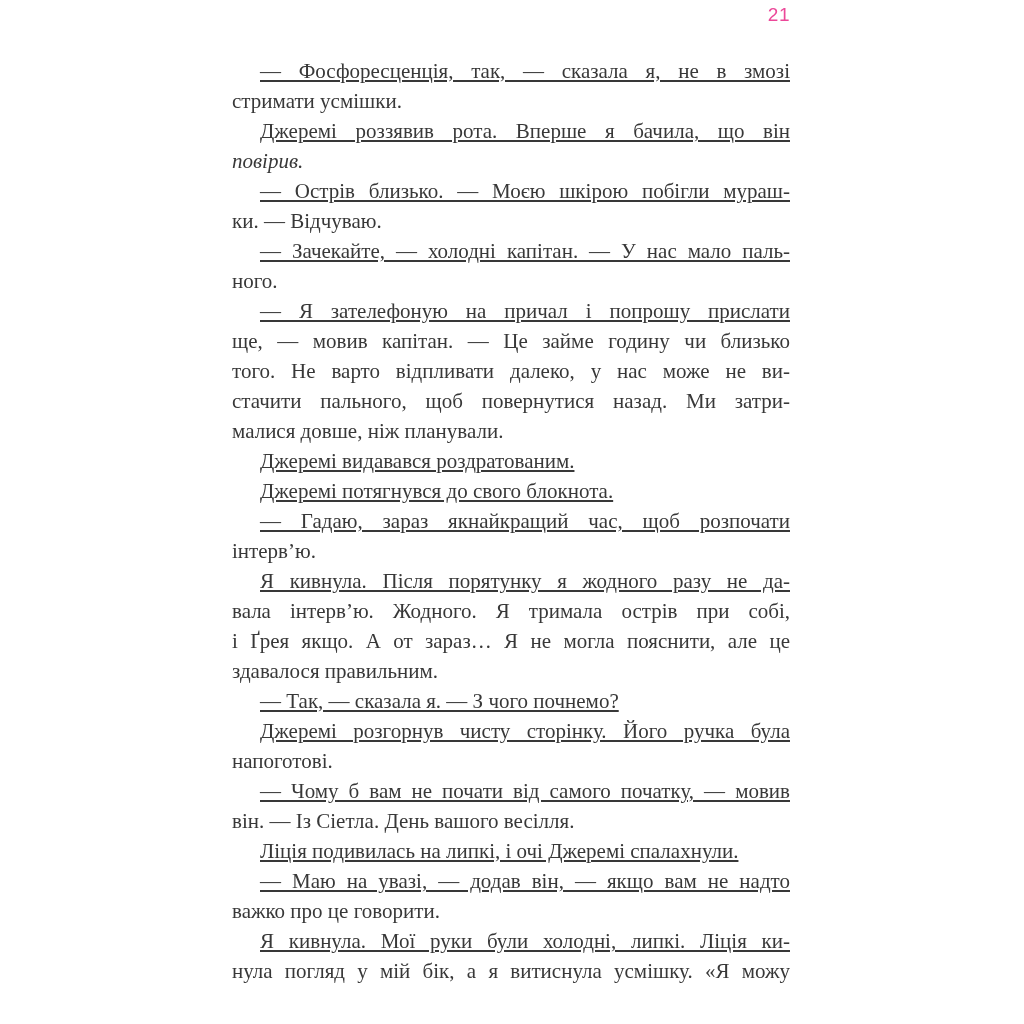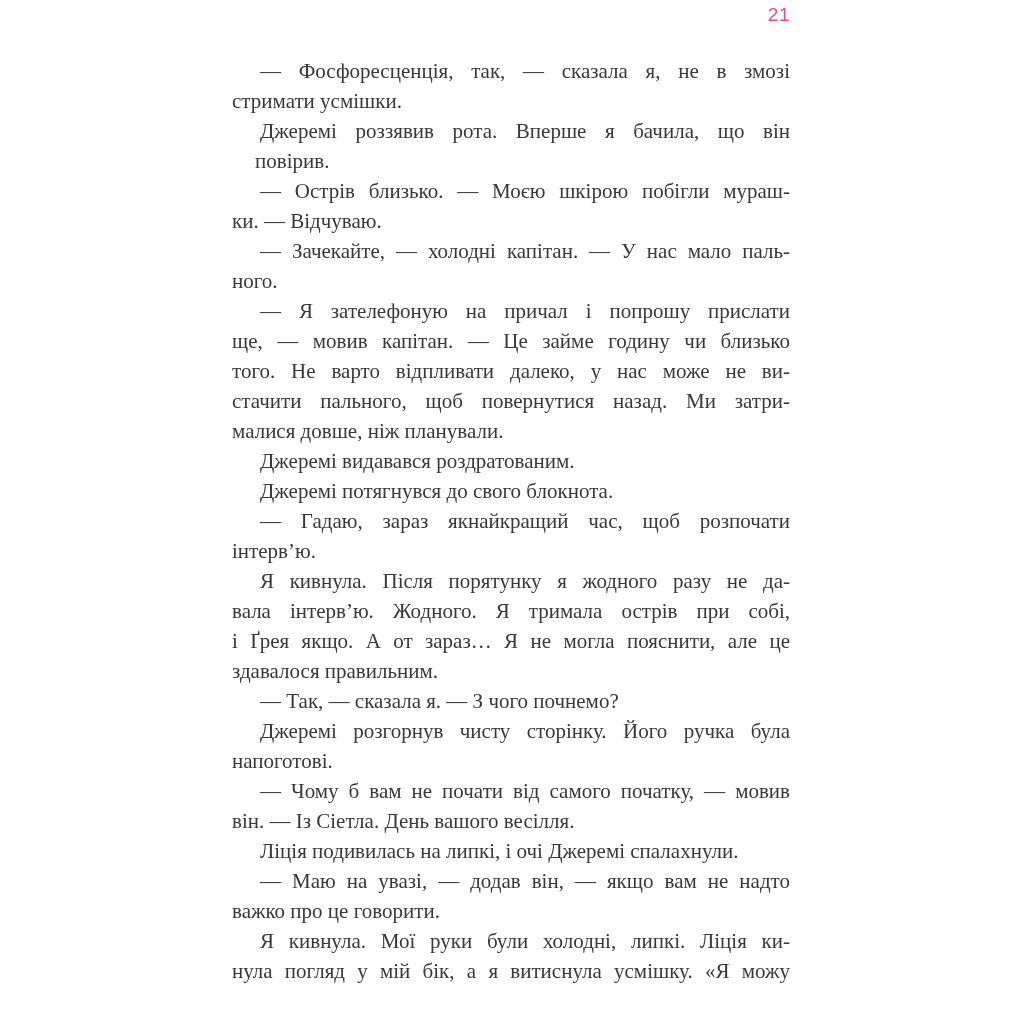--- a/index.html
+++ b/index.html
@@ -48,23 +48,24 @@
       line-height: 30px;
       white-space: normal;
       overflow: visible;
     }
     .line.justify {
       text-align: justify;
       text-align-last: justify;
     }
     .line.indent {
       padding-left: 28px;
+      text-decoration: underline;
     }
     .line.italic {
-      margin-left: 23px;
+      font-style: italic;
     }
   </style>
 </head>
 <body>
 
 <div class="page">
   <div class="page-number">21</div>
   <div class="text-block">
       <div class="paragraph">
         <div class="line justify indent">— Фосфоресценція, так, — сказала я, не в змозі</div>

